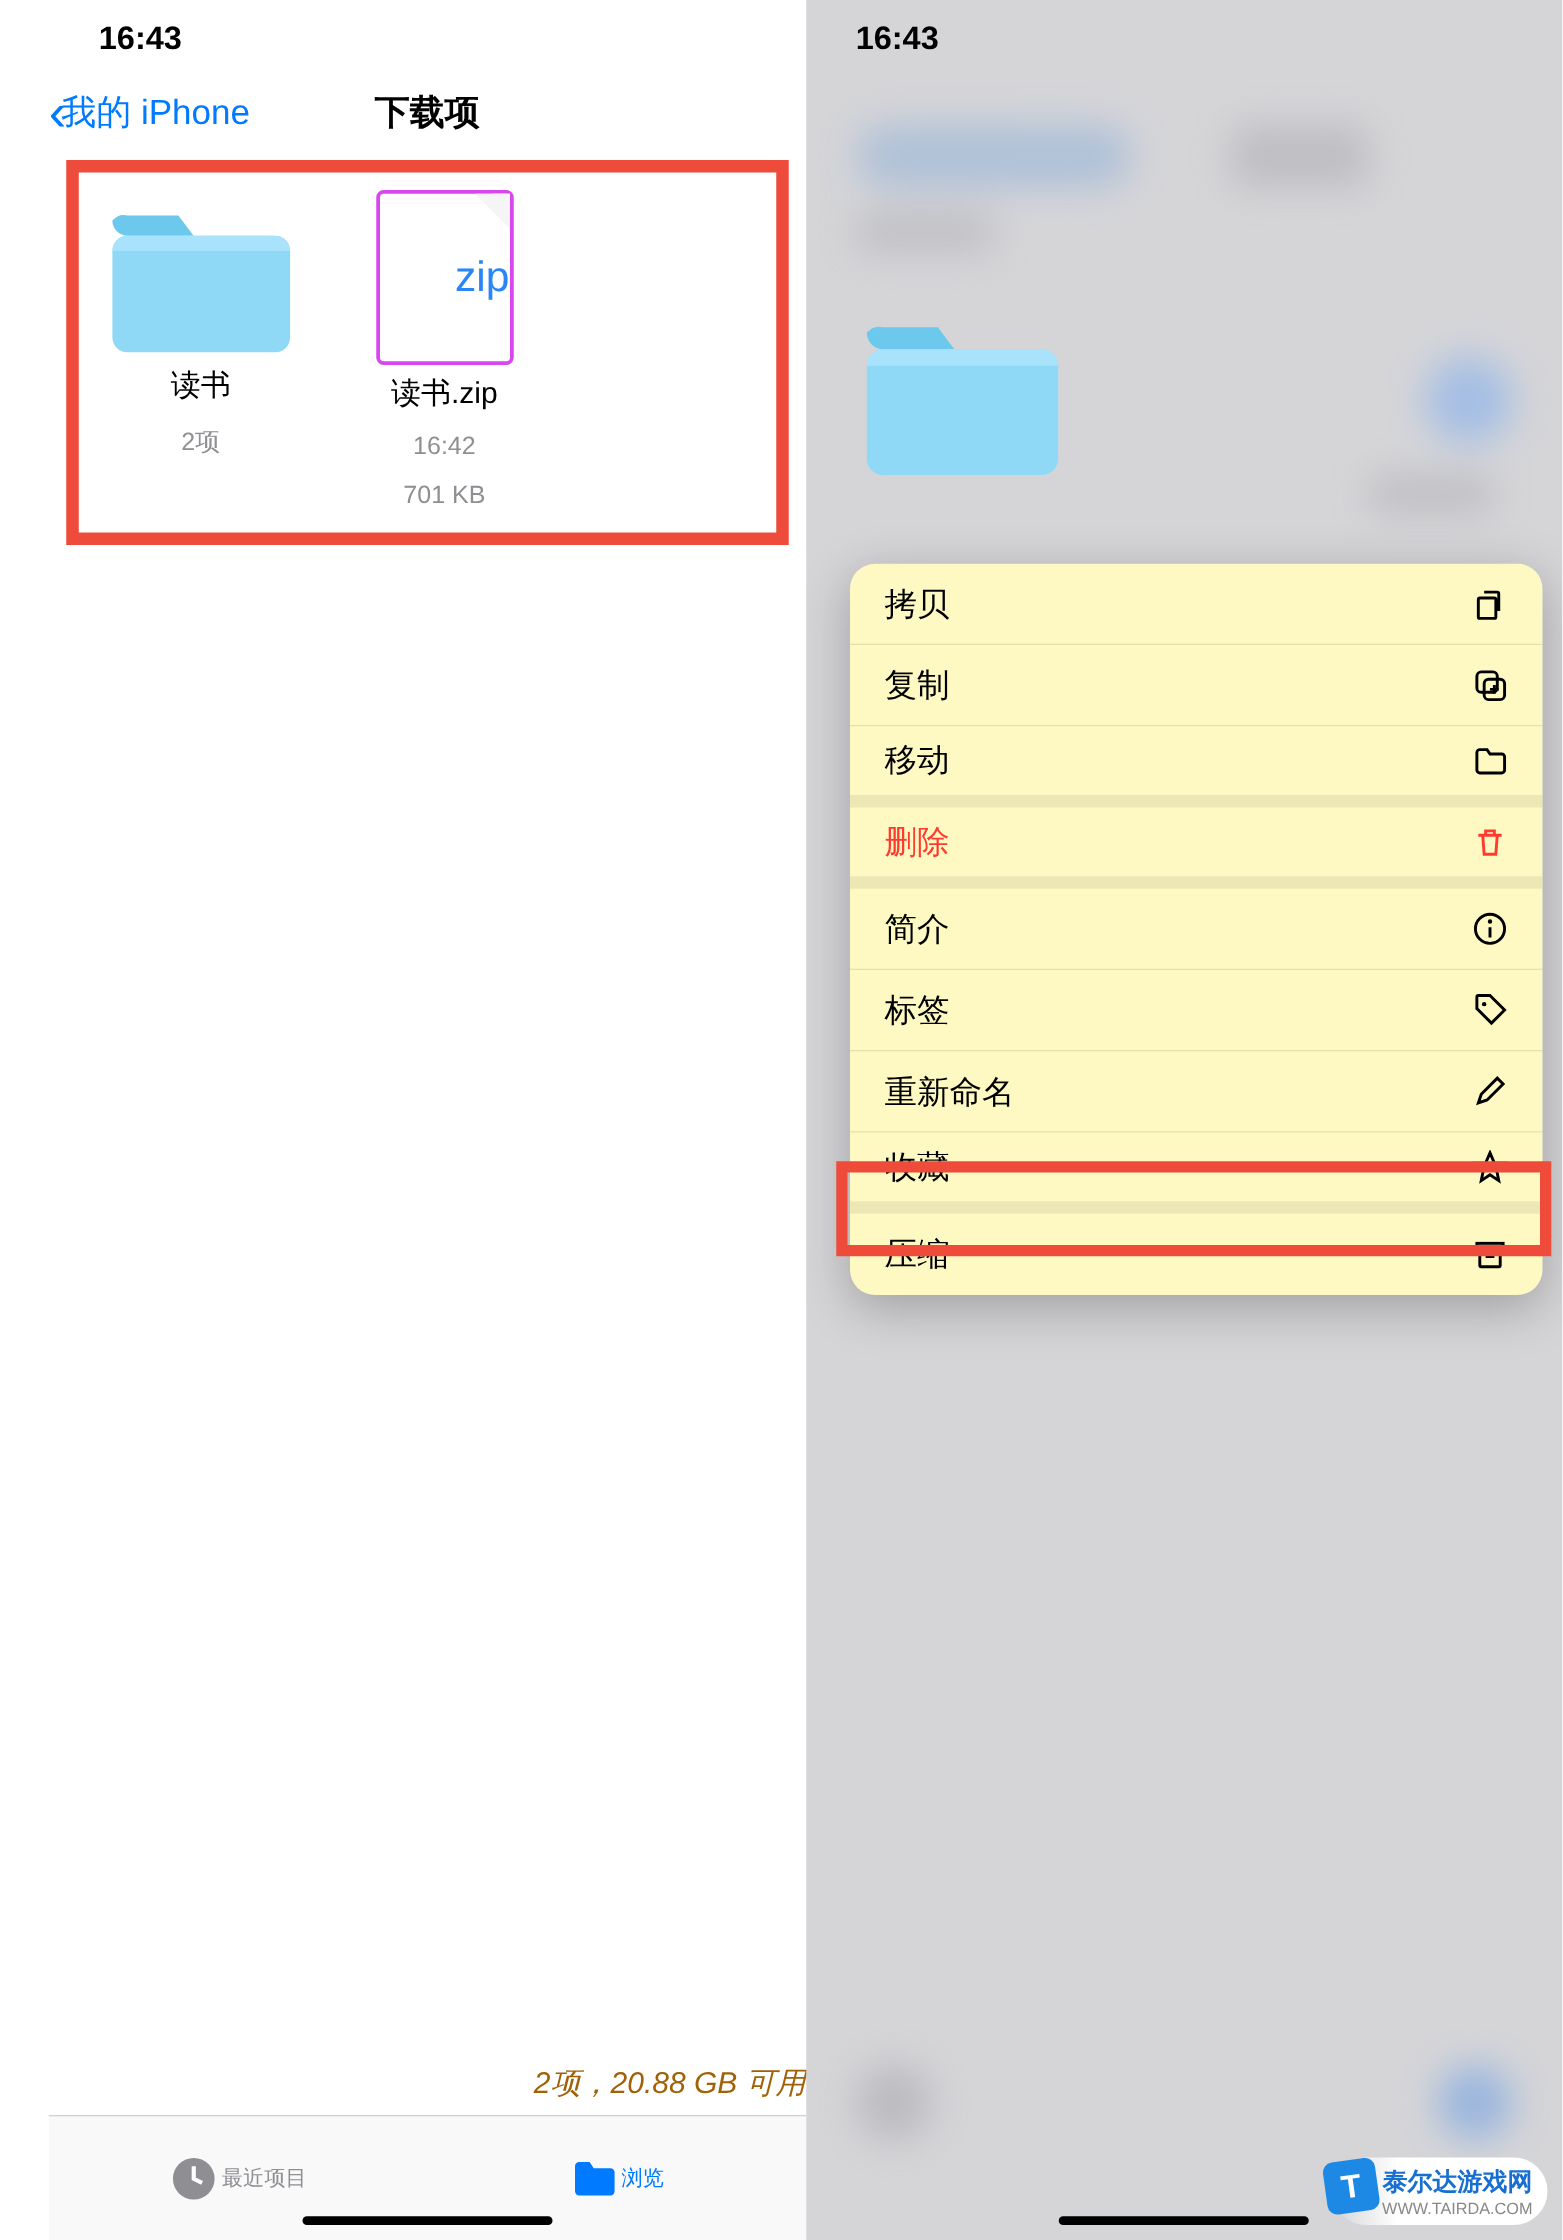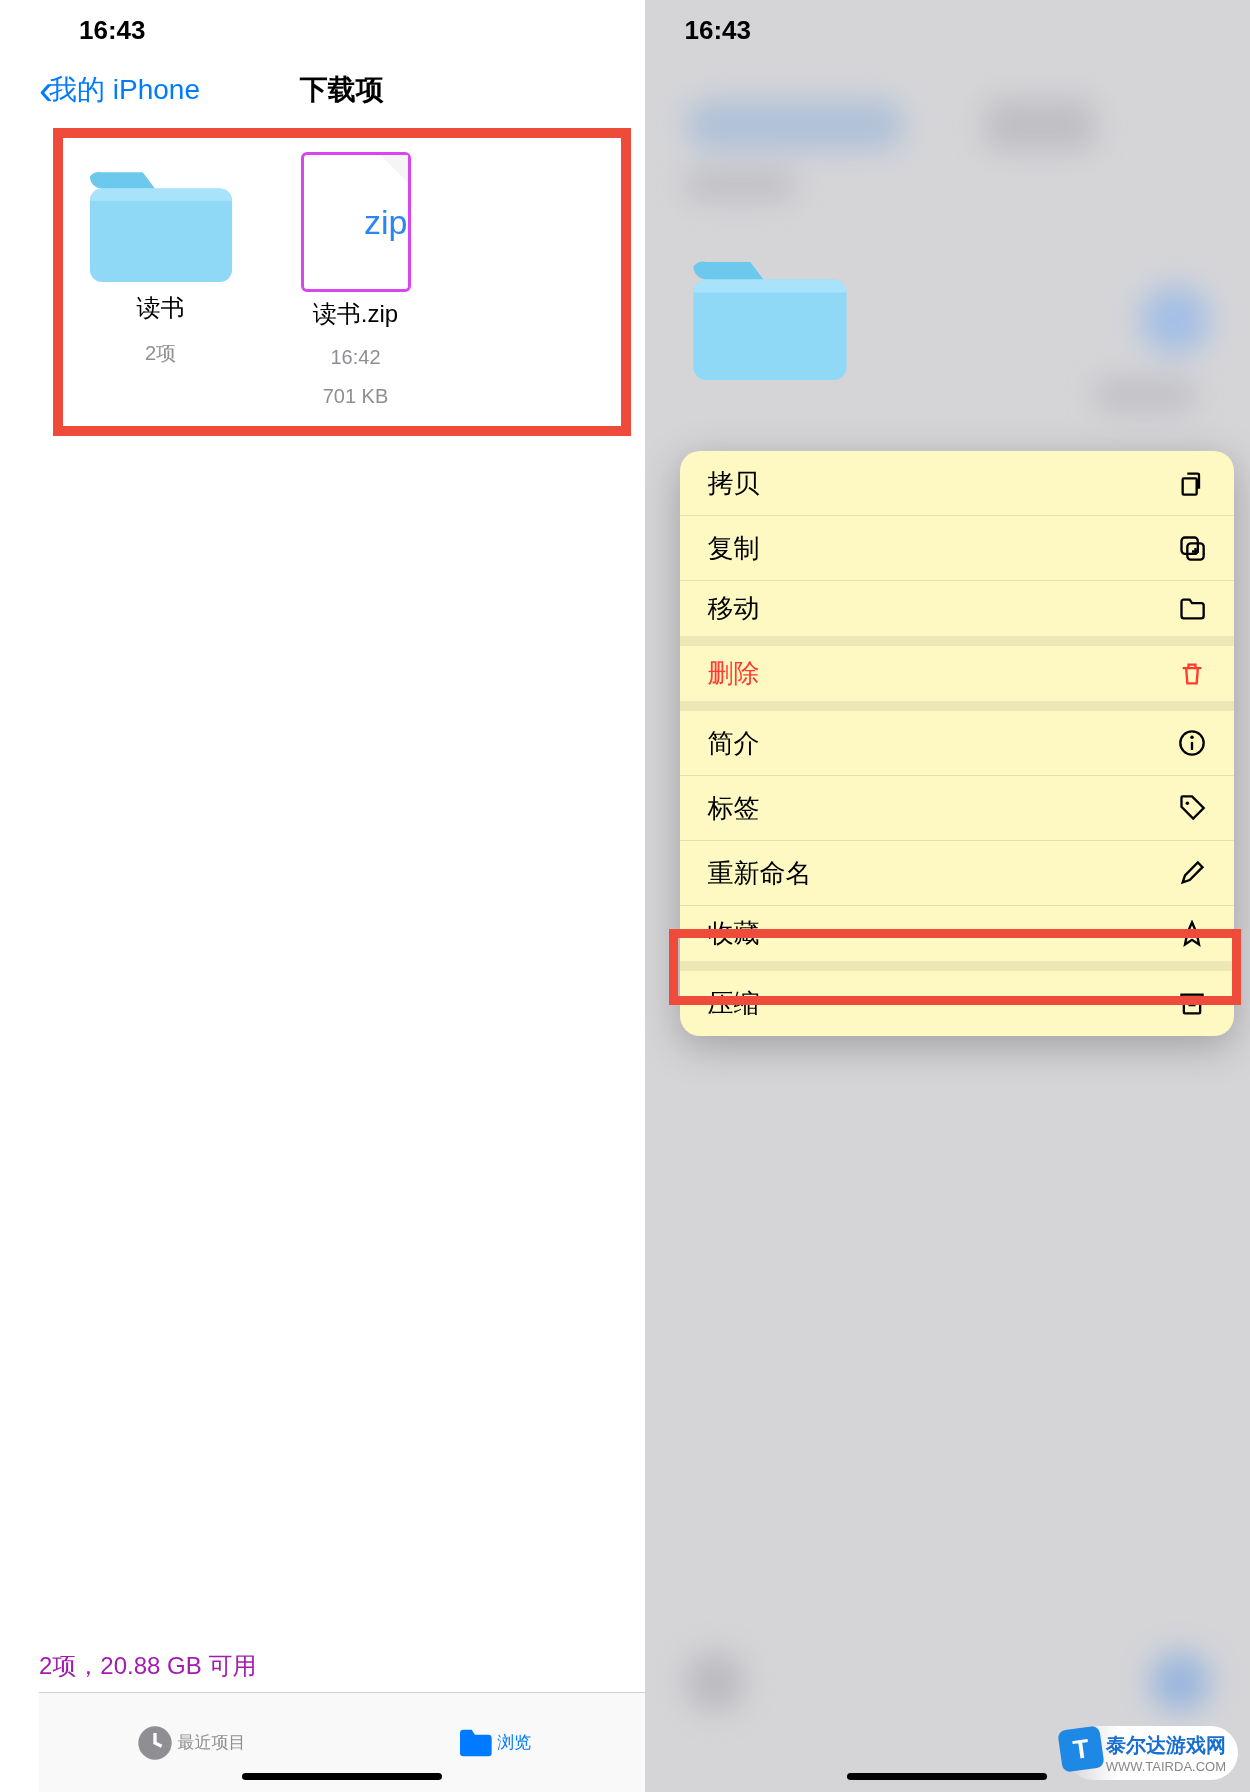--- a/index.html
+++ b/index.html
@@ -125,23 +125,24 @@
       color: #2a86f7;
       font-size: 34px;
       font-weight: 400;
     }
     .file-name { font-size: 24px; color: #000; margin-top: 4px;}
     .file-meta { font-size: 20px; color: #8e8e93; margin-top: 16px; text-align: center;}
     .footer-info {
       position: absolute;
       bottom: 110px;
       width: 100%;
-      text-align: left;
+      text-align: right;
       font-size: 24px;
-      color: #a21caf;
+      color: #a16207;
+      font-style: italic;
     }
     .tab-bar {
       position: absolute;
       bottom: 0;
       width: 100%;
       height: 100px;
       border-top: 1px solid #d0d0d2;
       display: flex;
       background: #f9f9f9;
     }

